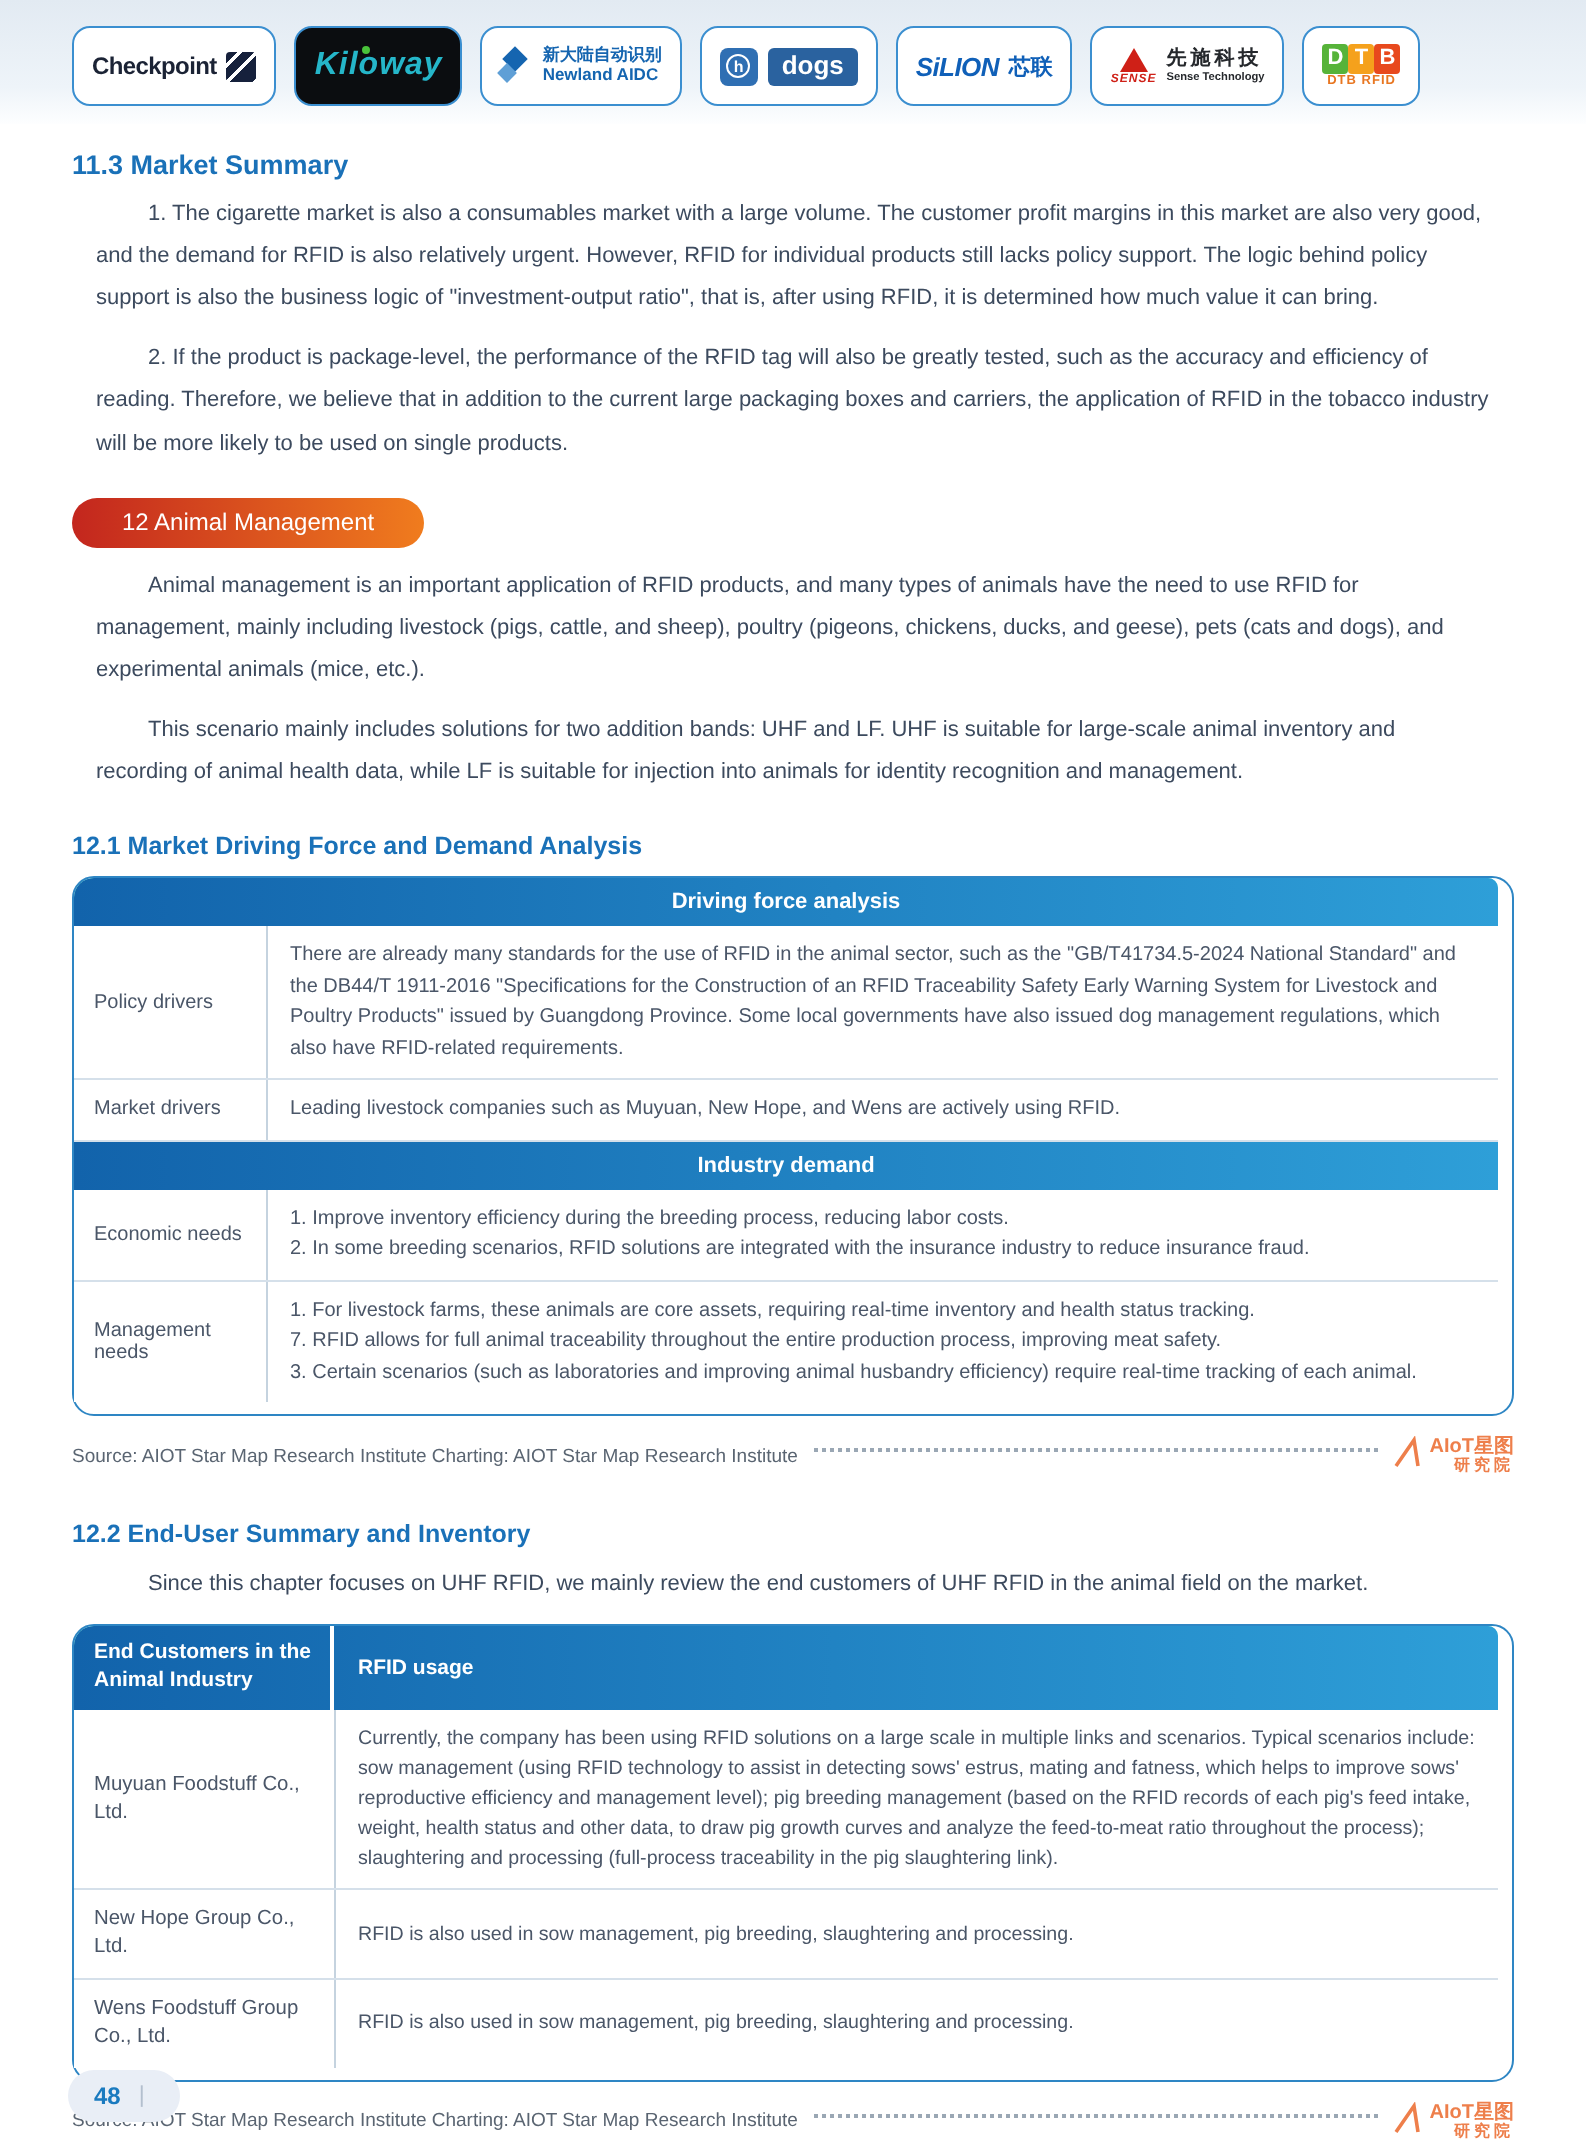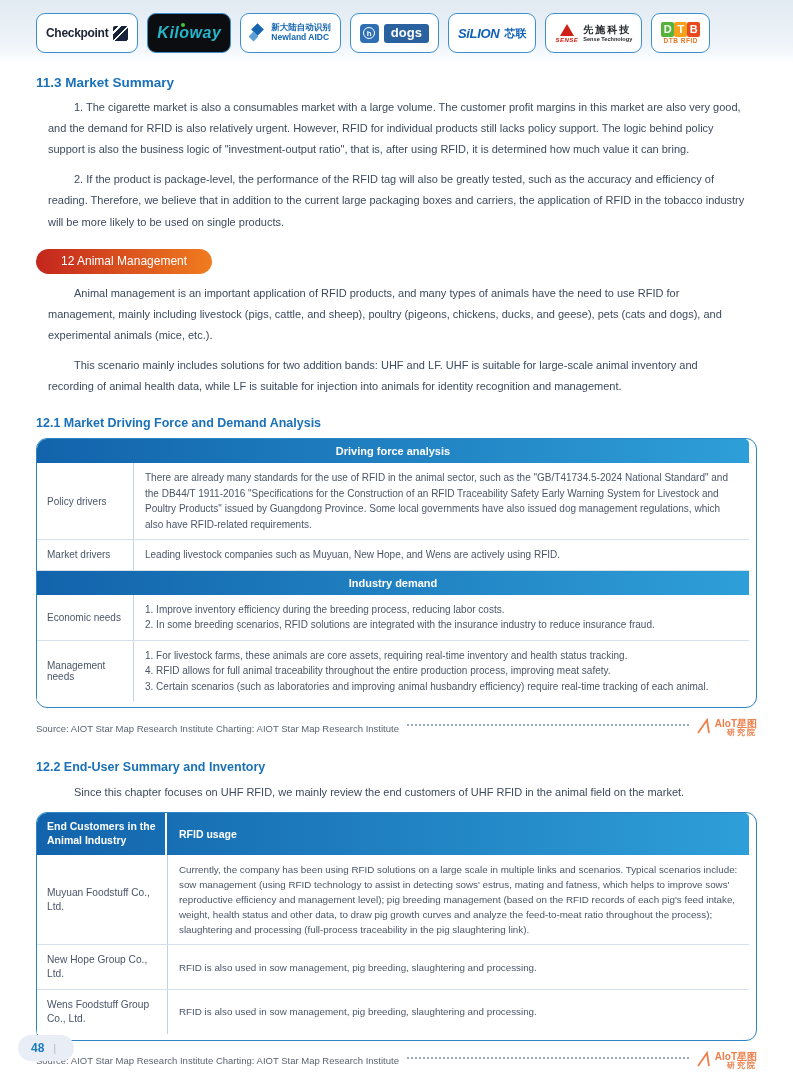--- a/index.html
+++ b/index.html
@@ -82,21 +82,21 @@
   
   .source-row { display:flex; align-items:center; margin:7px 0 0; height:26px; }
   .source-text { font-size:9.5px; color:#5a6572; white-space:nowrap; }
   .dots { flex:1; border-bottom:2px dotted #9aa7b4; margin:0 8px; transform:translateY(-3px); }
   .aiot { display:flex; align-items:flex-start; gap:2px; flex:none; }
   .aiot-text { display:flex; flex-direction:column; line-height:1.1; }
   .aiot-brand { font-size:10px; font-weight:700; color:#ee7f4b; }
   .aiot-sub { font-size:8px; font-weight:700; color:#ee7f4b; letter-spacing:2px; align-self:flex-end; }
 
   
-  .footer { position:absolute; left:18px; bottom:16px;text-align:center; }
+  .footer { position:absolute; left:34px; bottom:16px;text-align:center; }
   .footer-pill { display:inline-flex; align-items:center; gap:9px; background:#e9eef6; border-radius:15px;
                  padding:6px 18px 6px 13px; font-size:11.5px; font-weight:700; color:#16365c; }
   .pagenum { color:#1a7abf; font-size:12px; }
   .fdiv { color:#b3bfce; font-weight:400; }
 </style>
 </head>
 <body>
 
 <div class="page">
 
@@ -185,21 +185,21 @@
           <div class="tlabel">Economic needs</div>
           <div class="tcell">
             <div>1. Improve inventory efficiency during the breeding process, reducing labor costs.</div>
             <div>2. In some breeding scenarios, RFID solutions are integrated with the insurance industry to reduce insurance fraud.</div>
           </div>
         </div>
         <div class="trow last">
           <div class="tlabel">Management needs</div>
           <div class="tcell">
             <div>1. For livestock farms, these animals are core assets, requiring real-time inventory and health status tracking.</div>
-            <div>4. RFID allows for full animal traceability throughout the entire production process, improving meat safety.</div>
+            <div>7. RFID allows for full animal traceability throughout the entire production process, improving meat safety.</div>
             <div>3. Certain scenarios (such as laboratories and improving animal husbandry efficiency) require real-time tracking of each animal.</div>
           </div>
         </div>
       </div>
     </div>
 
     <div class="source-row">
       <span class="source-text">Source: AIOT Star Map Research Institute  Charting: AIOT Star Map Research Institute</span>
       <span class="dots"></span>
       <span class="aiot">

